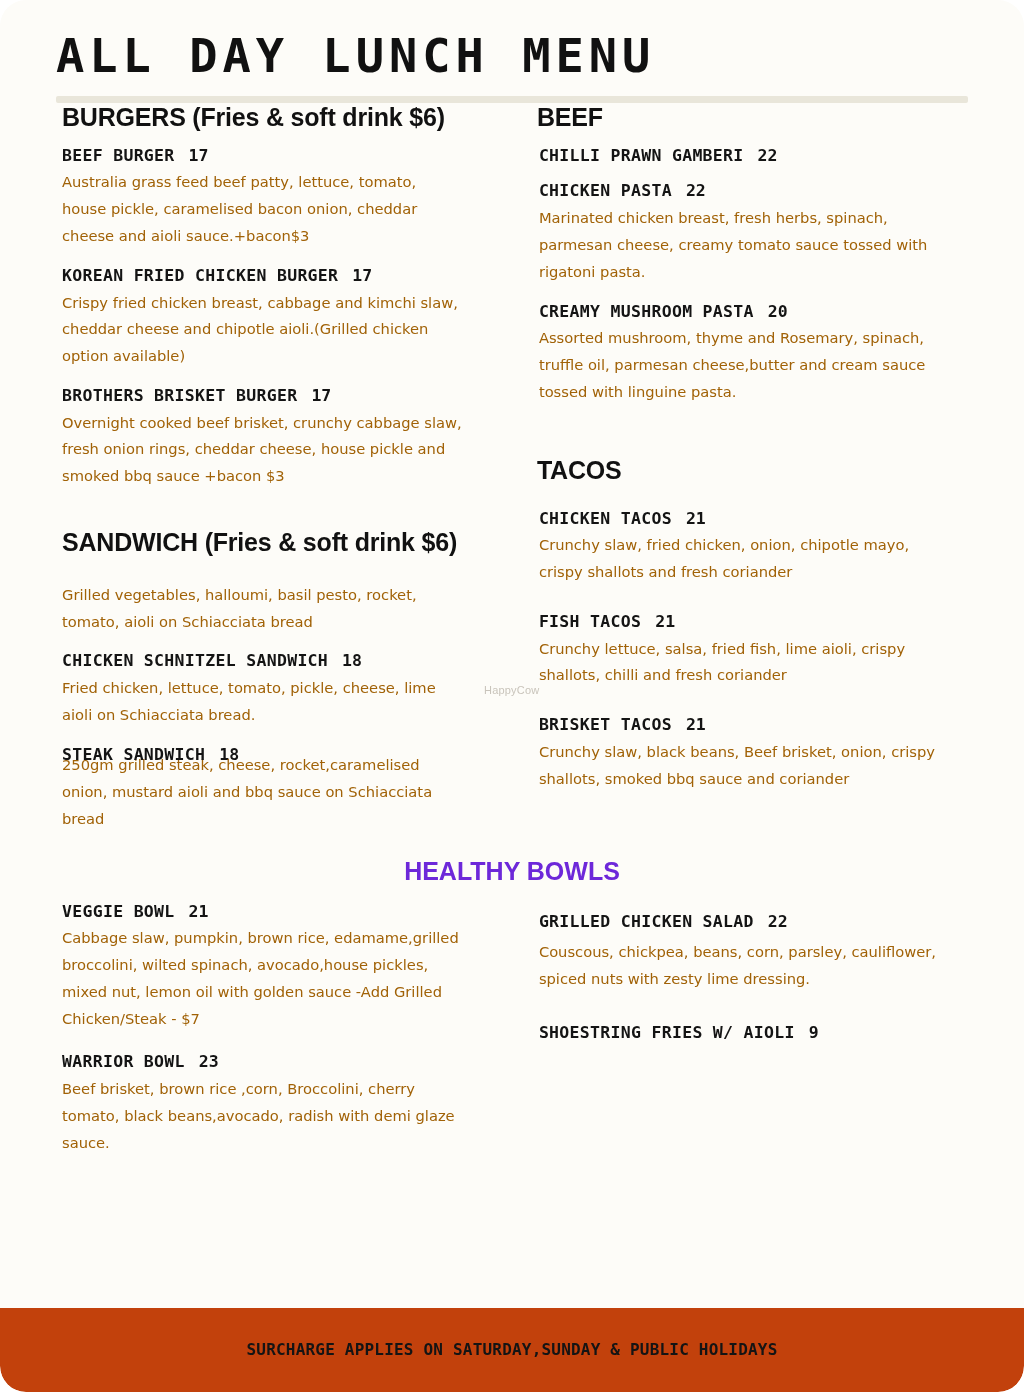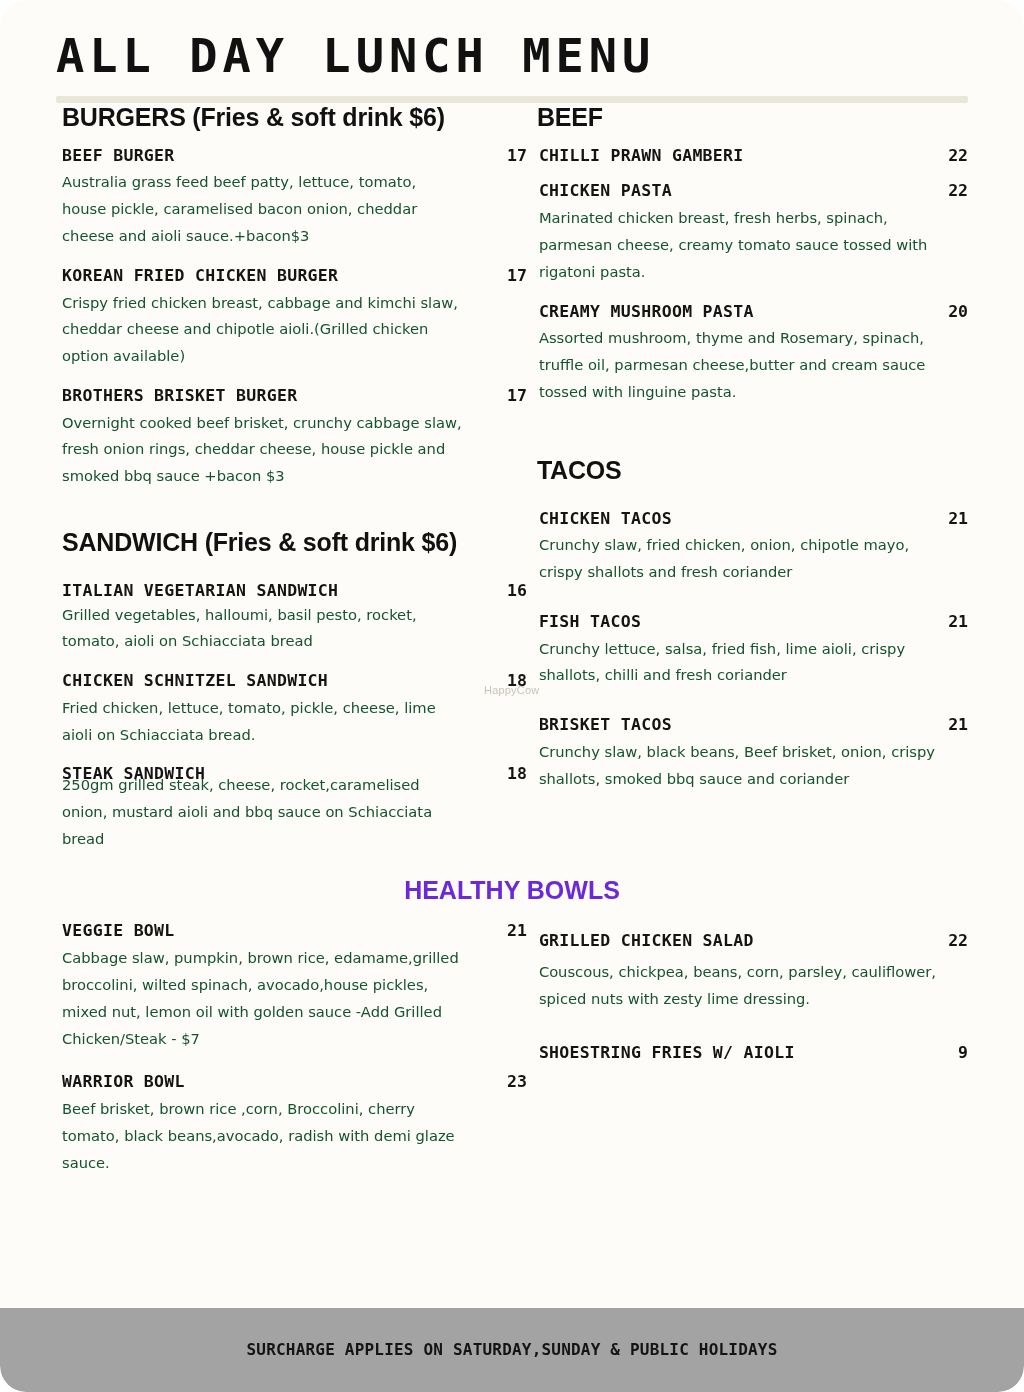--- a/index.html
+++ b/index.html
@@ -54,21 +54,21 @@
     letter-spacing: -0.2px;
     color: #111111;
     margin: 0 0 14px 6px;
   }
   .section-head.right { margin-left: 4px; }
 
   .item { margin-bottom: 16px; }
   .item-row {
     display: flex;
     align-items: flex-start;
-    justify-content: space-between;
+    justify-content: flex-start;
   }
   .item-name {
     font-family: "DejaVu Sans Mono", monospace;
     font-weight: bold;
     font-size: 16.5px;
     letter-spacing: 0.3px;
     color: #141414;
     line-height: 1.2;
   }
   .item-price {
@@ -76,21 +76,21 @@
     font-weight: bold;
     font-size: 16.5px;
     color: #141414;
     margin-left: 14px;
     white-space: nowrap;
   }
   .item-desc {
     font-family: "DejaVu Sans", sans-serif;
     font-size: 14.7px;
     line-height: 1.82;
-    color: #14532d;
+    color: #a16207;
     margin-top: 4px;
     max-width: 400px;
   }
 
   
   .col-left .item-name { padding-left: 6px; }
   .col-left .item-desc { padding-left: 6px; }
   .col-left .item-price { padding-right: 0px; }
 
   
@@ -127,21 +127,21 @@
     pointer-events: none;
     text-align: center;
   }
 
   .footer {
     position: absolute;
     left: 0;
     right: 0;
     bottom: 0;
     height: 84px;
-    background: #a3a3a3;
+    background: #c2410c;
     display: flex;
     flex-direction: column;
     align-items: center;
     justify-content: center;
     border-bottom-left-radius: 26px;
     border-bottom-right-radius: 26px;
   }
   .footer-line {
     font-family: "DejaVu Sans Mono", monospace;
     font-weight: bold;
@@ -202,24 +202,20 @@
           <div class="item-desc">Overnight cooked beef brisket, crunchy cabbage slaw, fresh onion rings, cheddar cheese, house pickle and smoked bbq sauce +bacon $3</div>
         </div>
 
         <div class="spacer-md"></div>
 
         <div class="section-head">SANDWICH (Fries &amp; soft drink $6)</div>
 
         <div class="spacer-sm"></div>
 
         <div class="item">
-          <div class="item-row">
-            <div class="item-name">ITALIAN VEGETARIAN SANDWICH</div>
-            <div class="item-price">16</div>
-          </div>
           <div class="item-desc" style="margin-top:1px;">Grilled vegetables, halloumi, basil pesto, rocket, tomato, aioli on Schiacciata bread</div>
         </div>
 
         <div class="item">
           <div class="item-row">
             <div class="item-name">CHICKEN SCHNITZEL SANDWICH</div>
             <div class="item-price">18</div>
           </div>
           <div class="item-desc">Fried chicken, lettuce, tomato, pickle, cheese, lime aioli on Schiacciata bread.</div>
         </div>

